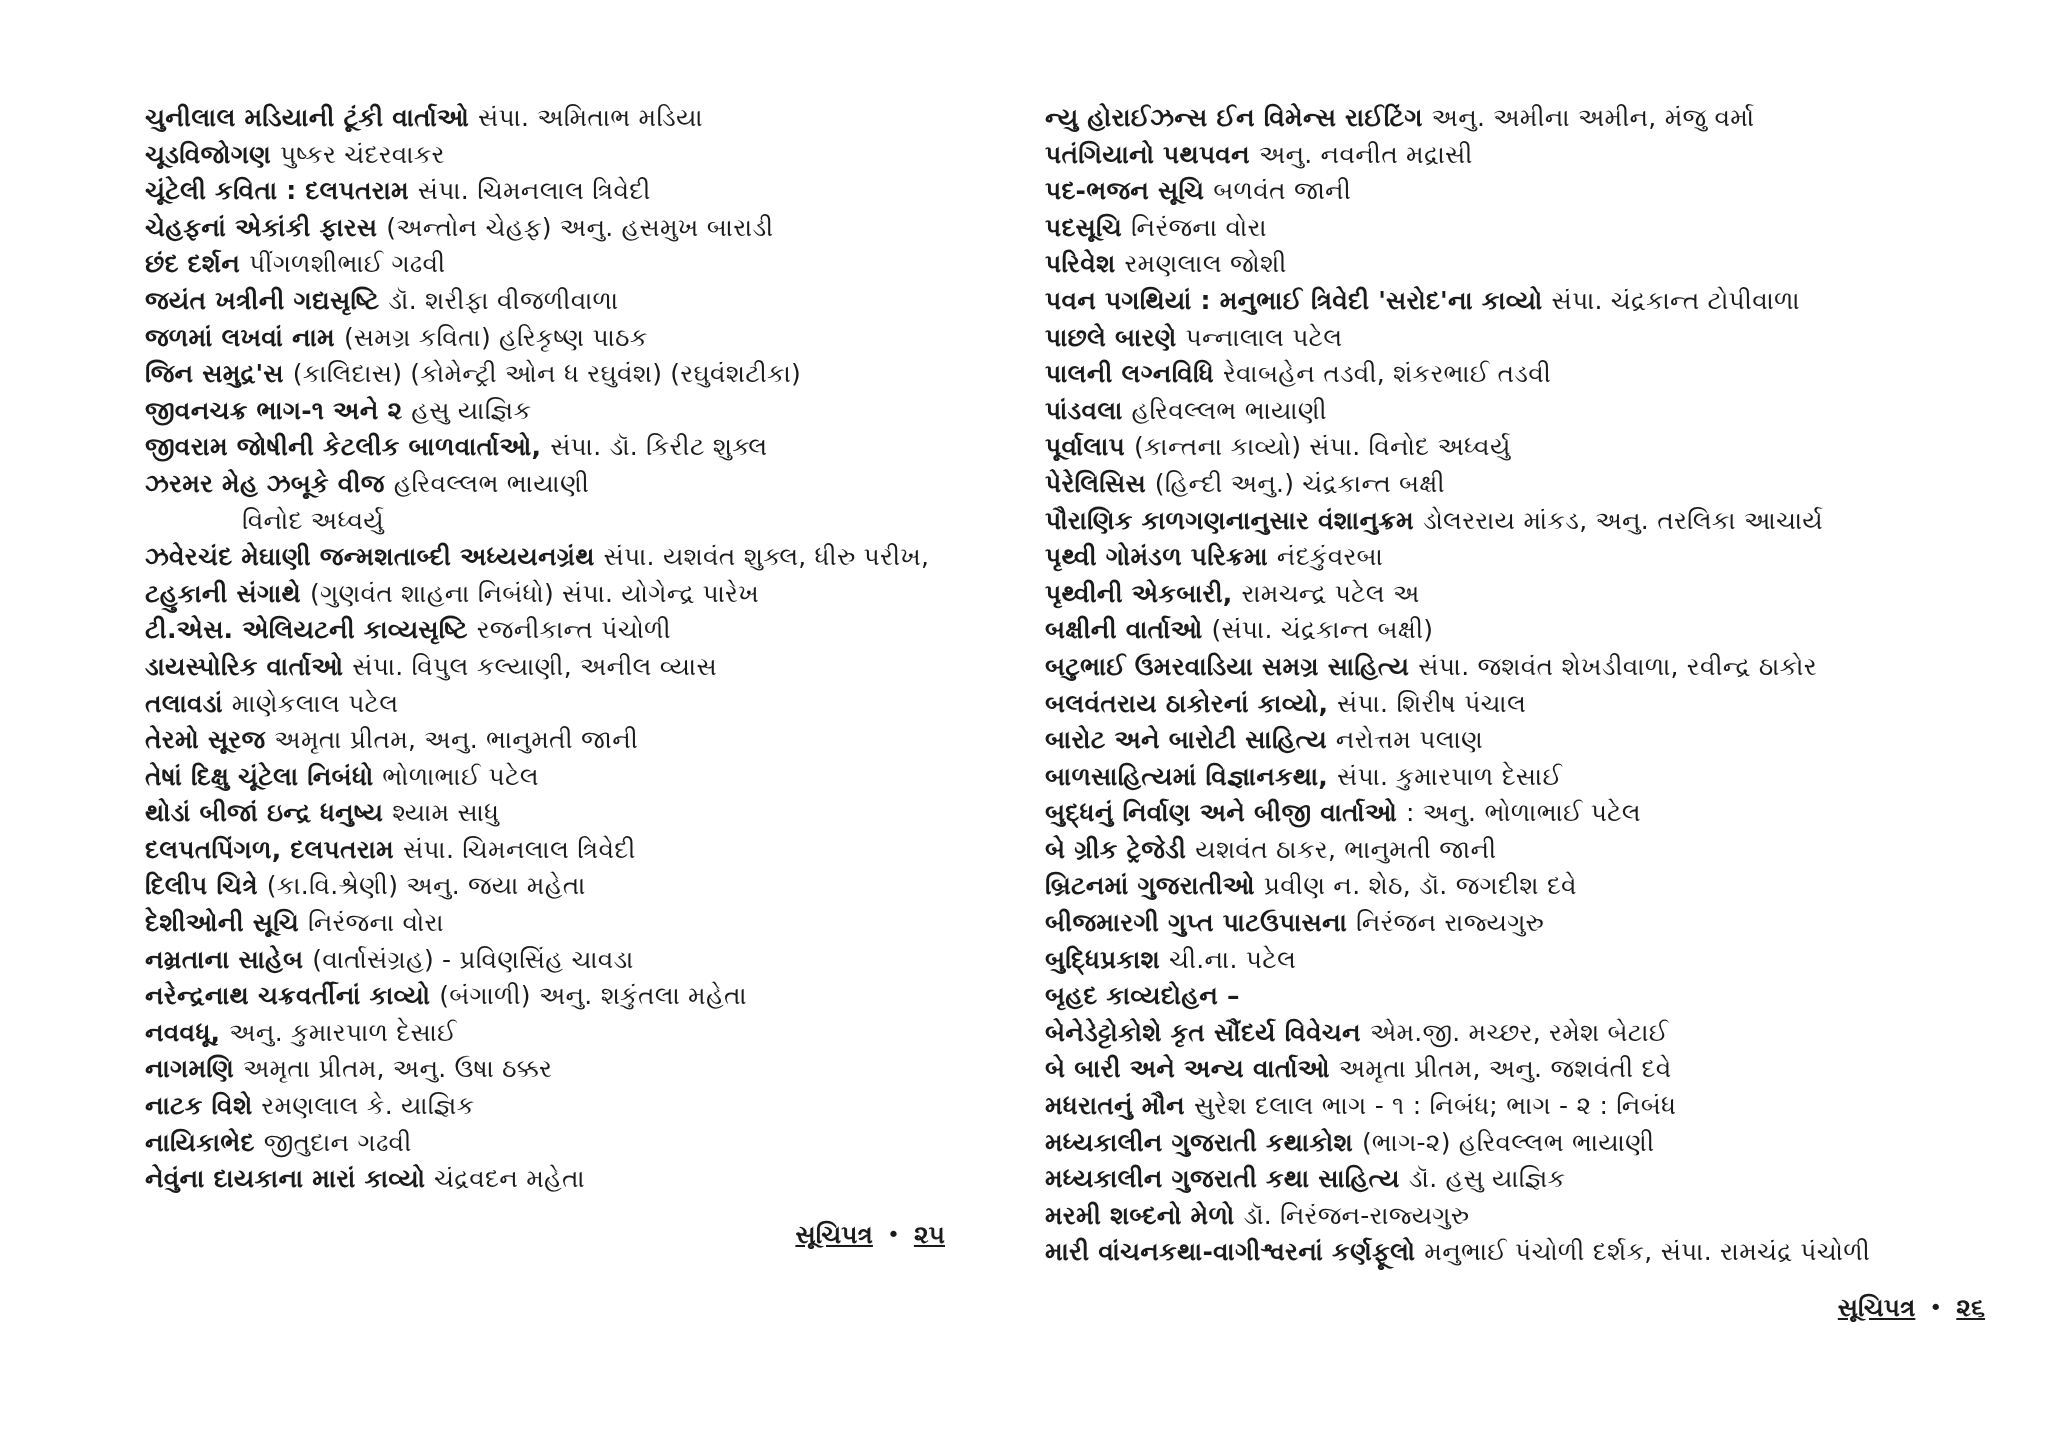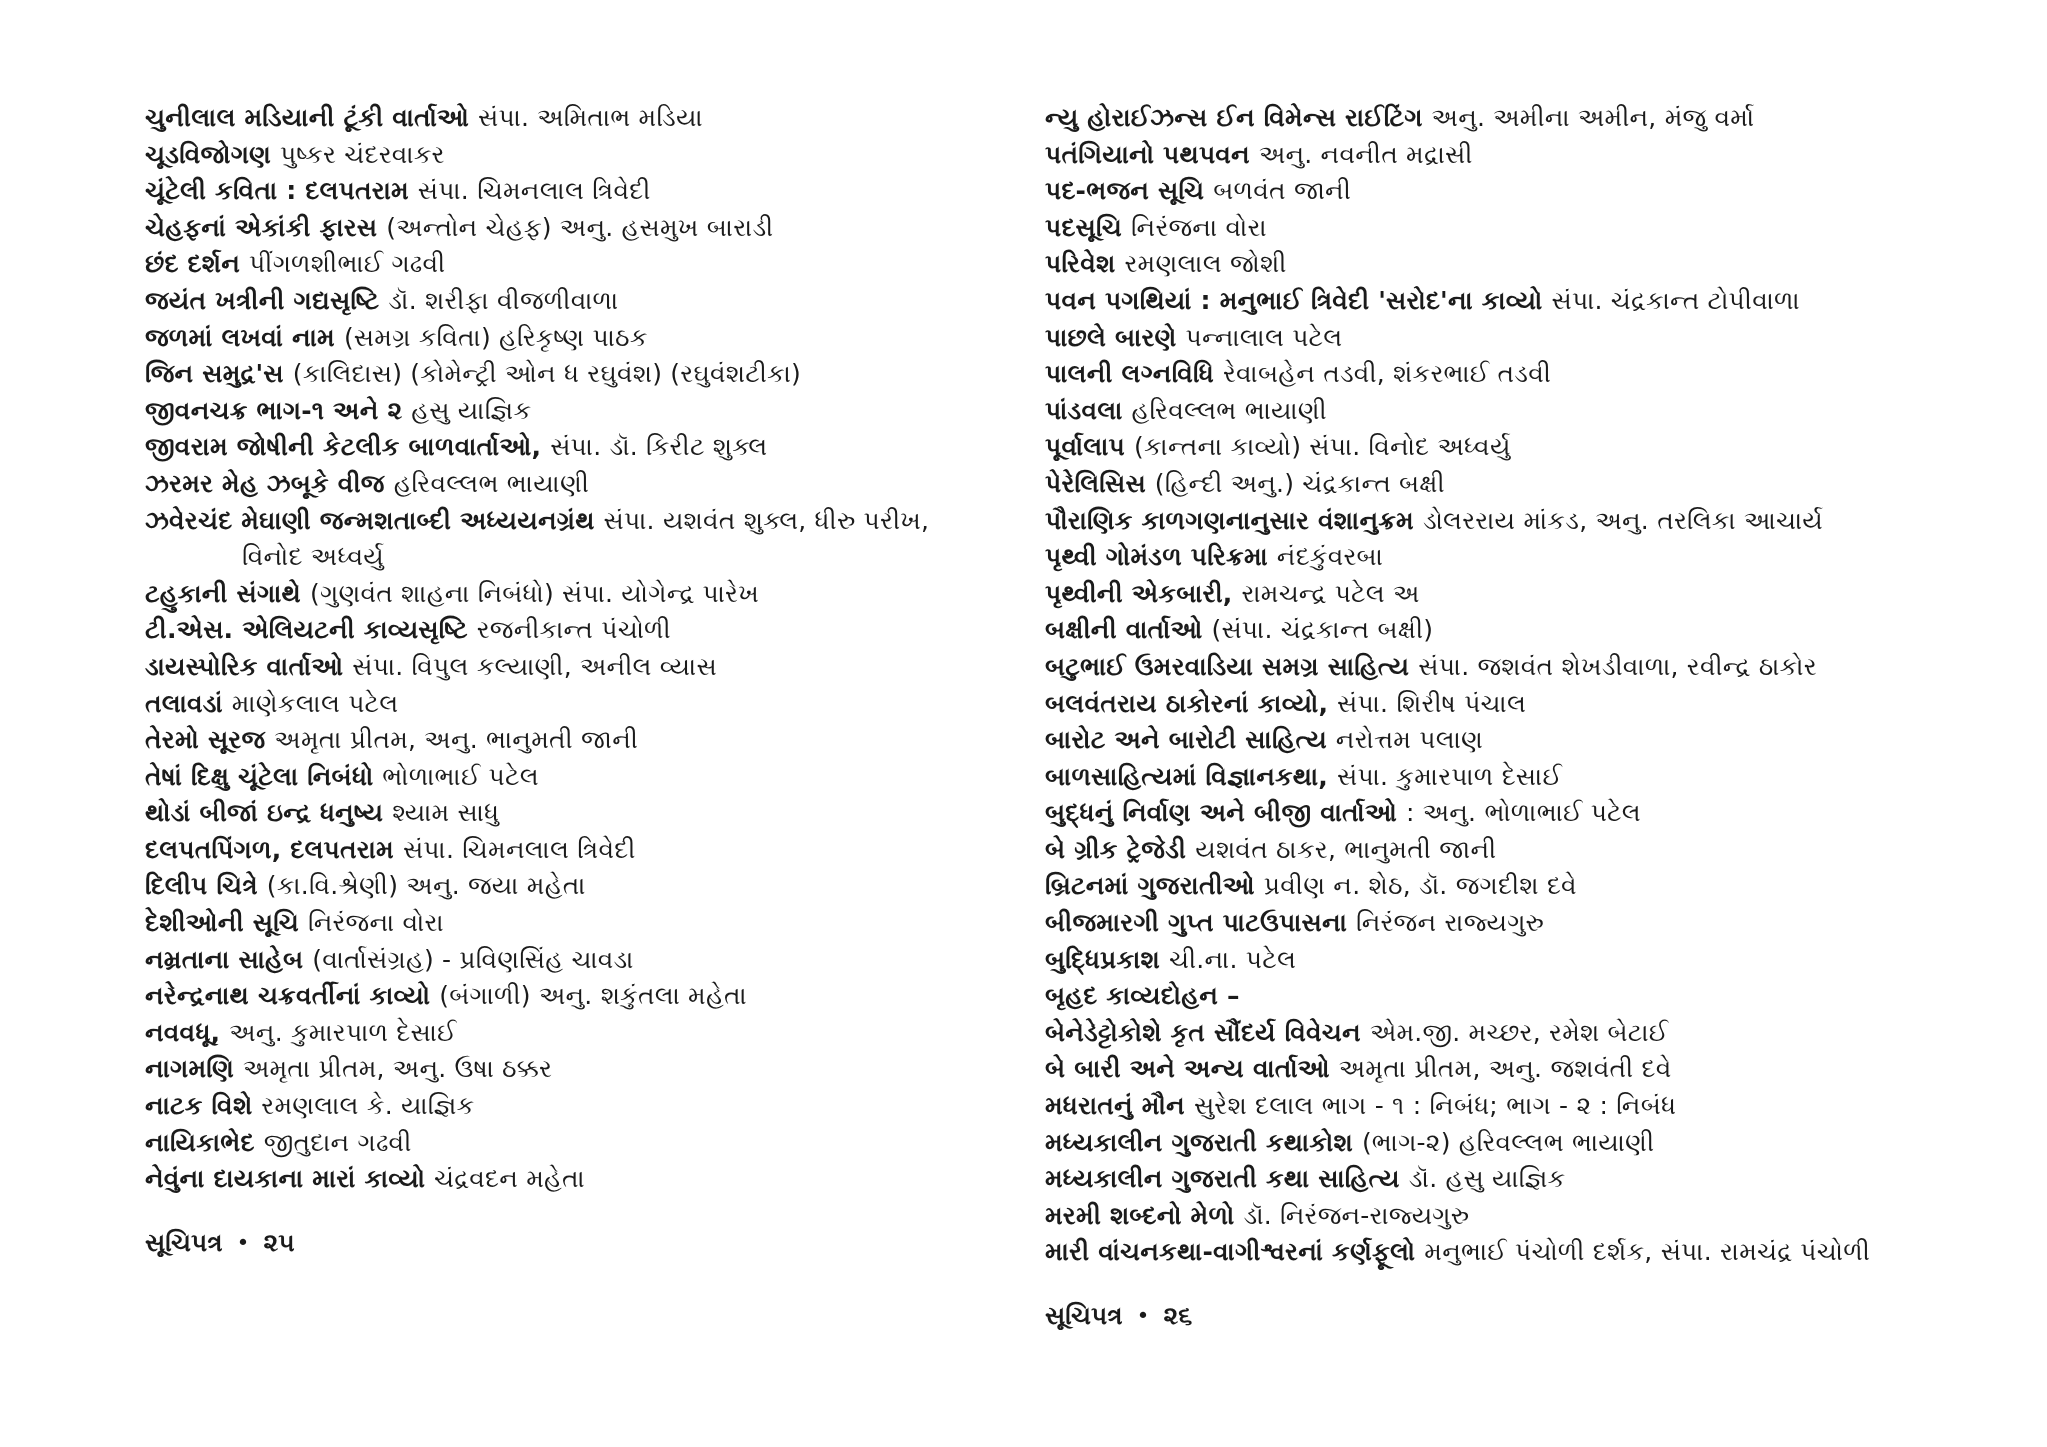--- a/index.html
+++ b/index.html
@@ -26,24 +26,25 @@
   .entry {
     font-size: 25px;
     line-height: 36.6px;
     white-space: nowrap;
     letter-spacing: 0.2px;
   }
   .entry .title  { font-weight: 700; }
   .entry .author { font-weight: 400; margin-left: 9px; }
   .entry.indent  { padding-left: 88px; }
   .footer {
-    margin-top: 30px;
-    text-align: left;
+    margin-top: 22px;
+    text-align: right;
     font-size: 25px;
     font-weight: 700;
+    text-decoration: underline;
   }
   .footer .bullet {
     display: inline-block;
     margin: 0 14px;
     font-weight: 400;
     font-size: 22px;
     vertical-align: 1px;
   }
 </style>
 </head>
@@ -55,22 +56,22 @@
       <div class="entry"><span class="title">ચૂડવિજોગણ</span><span class="author">પુષ્કર ચંદરવાકર</span></div>
       <div class="entry"><span class="title">ચૂંટેલી કવિતા : દલપતરામ</span><span class="author">સંપા. ચિમનલાલ ત્રિવેદી</span></div>
       <div class="entry"><span class="title">ચેહફનાં એકાંકી ફારસ</span><span class="author">(અન્તોન ચેહફ) અનુ. હસમુખ બારાડી</span></div>
       <div class="entry"><span class="title">છંદ દર્શન</span><span class="author">પીંગળશીભાઈ ગઢવી</span></div>
       <div class="entry"><span class="title">જયંત ખત્રીની ગદ્યસૃષ્ટિ</span><span class="author">ડૉ. શરીફા વીજળીવાળા</span></div>
       <div class="entry"><span class="title">જળમાં લખવાં નામ</span><span class="author">(સમગ્ર કવિતા) હરિકૃષ્ણ પાઠક</span></div>
       <div class="entry"><span class="title">જિન સમુદ્ર'સ</span><span class="author">(કાલિદાસ) (કોમેન્ટ્રી ઓન ધ રઘુવંશ) (રઘુવંશટીકા)</span></div>
       <div class="entry"><span class="title">જીવનચક્ર ભાગ-૧ અને ૨</span><span class="author">હસુ યાજ્ઞિક</span></div>
       <div class="entry"><span class="title">જીવરામ જોષીની કેટલીક બાળવાર્તાઓ,</span><span class="author">સંપા. ડૉ. કિરીટ શુક્લ</span></div>
       <div class="entry"><span class="title">ઝરમર મેહ ઝબૂકે વીજ</span><span class="author">હરિવલ્લભ ભાયાણી</span></div>
+      <div class="entry indent"><span class="title"></span><span class="author">વિનોદ અધ્વર્યુ</span></div>
       <div class="entry"><span class="title">ઝવેરચંદ મેઘાણી જન્મશતાબ્દી અધ્યયનગ્રંથ</span><span class="author">સંપા. યશવંત શુક્લ, ધીરુ પરીખ,</span></div>
-      <div class="entry indent"><span class="title"></span><span class="author">વિનોદ અધ્વર્યુ</span></div>
       <div class="entry"><span class="title">ટહુકાની સંગાથે</span><span class="author">(ગુણવંત શાહના નિબંધો) સંપા. યોગેન્દ્ર પારેખ</span></div>
       <div class="entry"><span class="title">ટી.એસ. એલિયટની કાવ્યસૃષ્ટિ</span><span class="author">રજનીકાન્ત પંચોળી</span></div>
       <div class="entry"><span class="title">ડાયસ્પોરિક વાર્તાઓ</span><span class="author">સંપા. વિપુલ કલ્યાણી, અનીલ વ્યાસ</span></div>
       <div class="entry"><span class="title">તલાવડાં</span><span class="author">માણેકલાલ પટેલ</span></div>
       <div class="entry"><span class="title">તેરમો સૂરજ</span><span class="author">અમૃતા પ્રીતમ, અનુ. ભાનુમતી જાની</span></div>
       <div class="entry"><span class="title">તેષાં દિક્ષુ ચૂંટેલા નિબંધો</span><span class="author">ભોળાભાઈ પટેલ</span></div>
       <div class="entry"><span class="title">થોડાં બીજાં ઇન્દ્ર ધનુષ્ય</span><span class="author">શ્યામ સાધુ</span></div>
       <div class="entry"><span class="title">દલપતપિંગળ, દલપતરામ</span><span class="author">સંપા. ચિમનલાલ ત્રિવેદી</span></div>
       <div class="entry"><span class="title">દિલીપ ચિત્રે</span><span class="author">(કા.વિ.શ્રેણી) અનુ. જયા મહેતા</span></div>
       <div class="entry"><span class="title">દેશીઓની સૂચિ</span><span class="author">નિરંજના વોરા</span></div>

